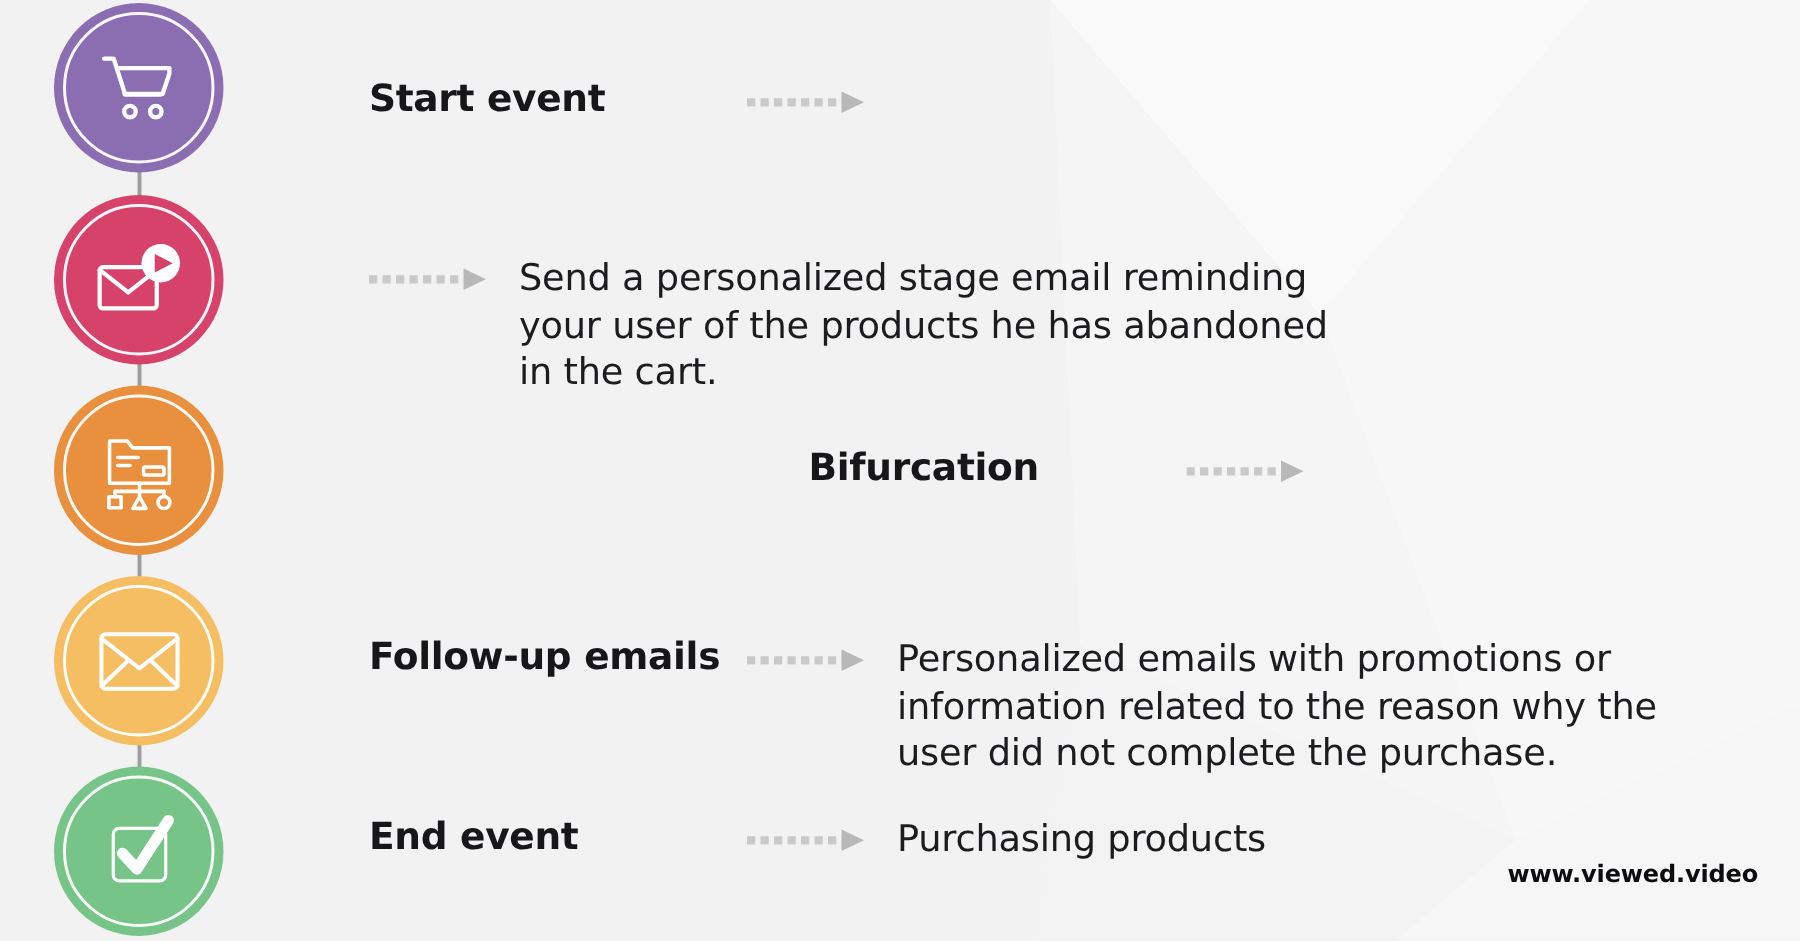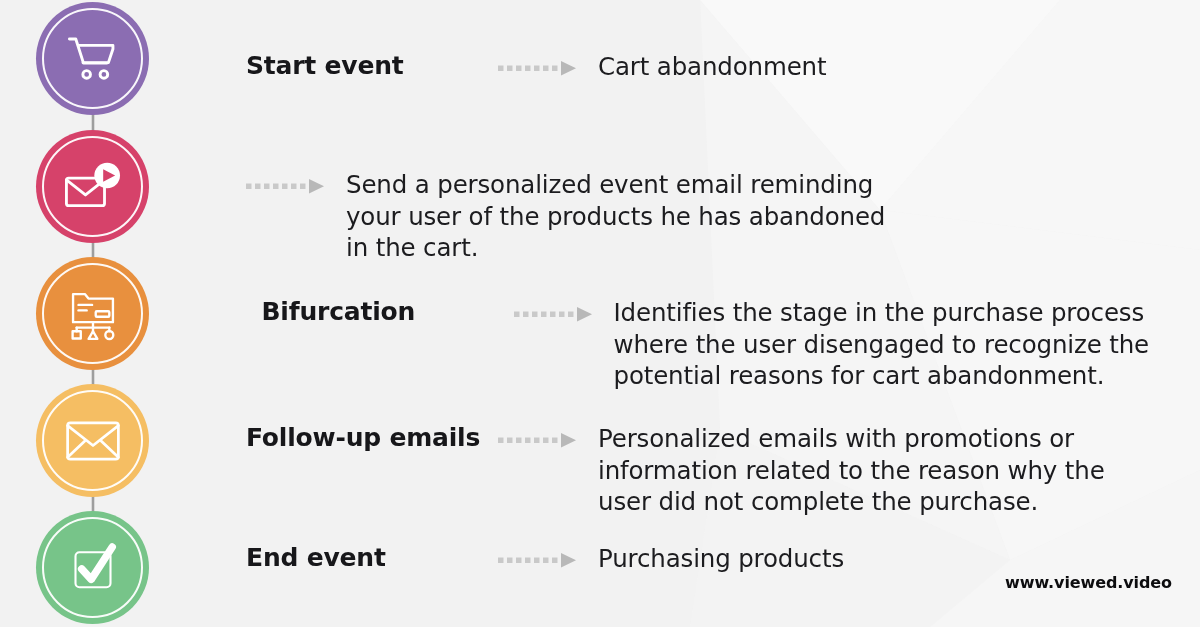--- a/index.html
+++ b/index.html
@@ -244,58 +244,56 @@
             <rect x="9" y="5.5" width="5.5" height="5.5"></rect>
             <rect x="18" y="5.5" width="5.5" height="5.5"></rect>
             <rect x="27" y="5.5" width="5.5" height="5.5"></rect>
             <rect x="36" y="5.5" width="5.5" height="5.5"></rect>
             <rect x="45" y="5.5" width="5.5" height="5.5"></rect>
             <rect x="54" y="5.5" width="5.5" height="5.5"></rect>
           </g>
           <polygon points="63,1 78,8.2 63,15.4" fill="#b8b8b8"></polygon>
         </svg>
       </div>
-      <div class="row-desc">Cart abandonment</div>
     </div>
 
     <div class="row" style="top:169px;">
       <div class="row-arrow">
         <svg width="80" height="16" viewBox="0 0 80 16">
           <g fill="#c9c9c9">
             <rect x="0" y="5.5" width="5.5" height="5.5"></rect>
             <rect x="9" y="5.5" width="5.5" height="5.5"></rect>
             <rect x="18" y="5.5" width="5.5" height="5.5"></rect>
             <rect x="27" y="5.5" width="5.5" height="5.5"></rect>
             <rect x="36" y="5.5" width="5.5" height="5.5"></rect>
             <rect x="45" y="5.5" width="5.5" height="5.5"></rect>
             <rect x="54" y="5.5" width="5.5" height="5.5"></rect>
           </g>
           <polygon points="63,1 78,8.2 63,15.4" fill="#b8b8b8"></polygon>
         </svg>
       </div>
-      <div class="row-desc">Send a personalized event email reminding your user of the products he has abandoned in the cart.</div>
+      <div class="row-desc">Send a personalized stage email reminding your user of the products he has abandoned in the cart.</div>
     </div>
 
     <div class="row" style="top:297px;justify-content:center;">
       <div class="row-label indent">Bifurcation</div>
       <div class="row-arrow">
         <svg width="80" height="16" viewBox="0 0 80 16">
           <g fill="#c9c9c9">
             <rect x="0" y="5.5" width="5.5" height="5.5"></rect>
             <rect x="9" y="5.5" width="5.5" height="5.5"></rect>
             <rect x="18" y="5.5" width="5.5" height="5.5"></rect>
             <rect x="27" y="5.5" width="5.5" height="5.5"></rect>
             <rect x="36" y="5.5" width="5.5" height="5.5"></rect>
             <rect x="45" y="5.5" width="5.5" height="5.5"></rect>
             <rect x="54" y="5.5" width="5.5" height="5.5"></rect>
           </g>
           <polygon points="63,1 78,8.2 63,15.4" fill="#b8b8b8"></polygon>
         </svg>
       </div>
-      <div class="row-desc">Identifies the stage in the purchase process where the user disengaged to recognize the potential reasons for cart abandonment.</div>
     </div>
 
     <div class="row" style="top:543px;">
       <div class="row-label">End event</div>
       <div class="row-arrow">
         <svg width="80" height="16" viewBox="0 0 80 16">
           <g fill="#c9c9c9">
             <rect x="0" y="5.5" width="5.5" height="5.5"></rect>
             <rect x="9" y="5.5" width="5.5" height="5.5"></rect>
             <rect x="18" y="5.5" width="5.5" height="5.5"></rect>

